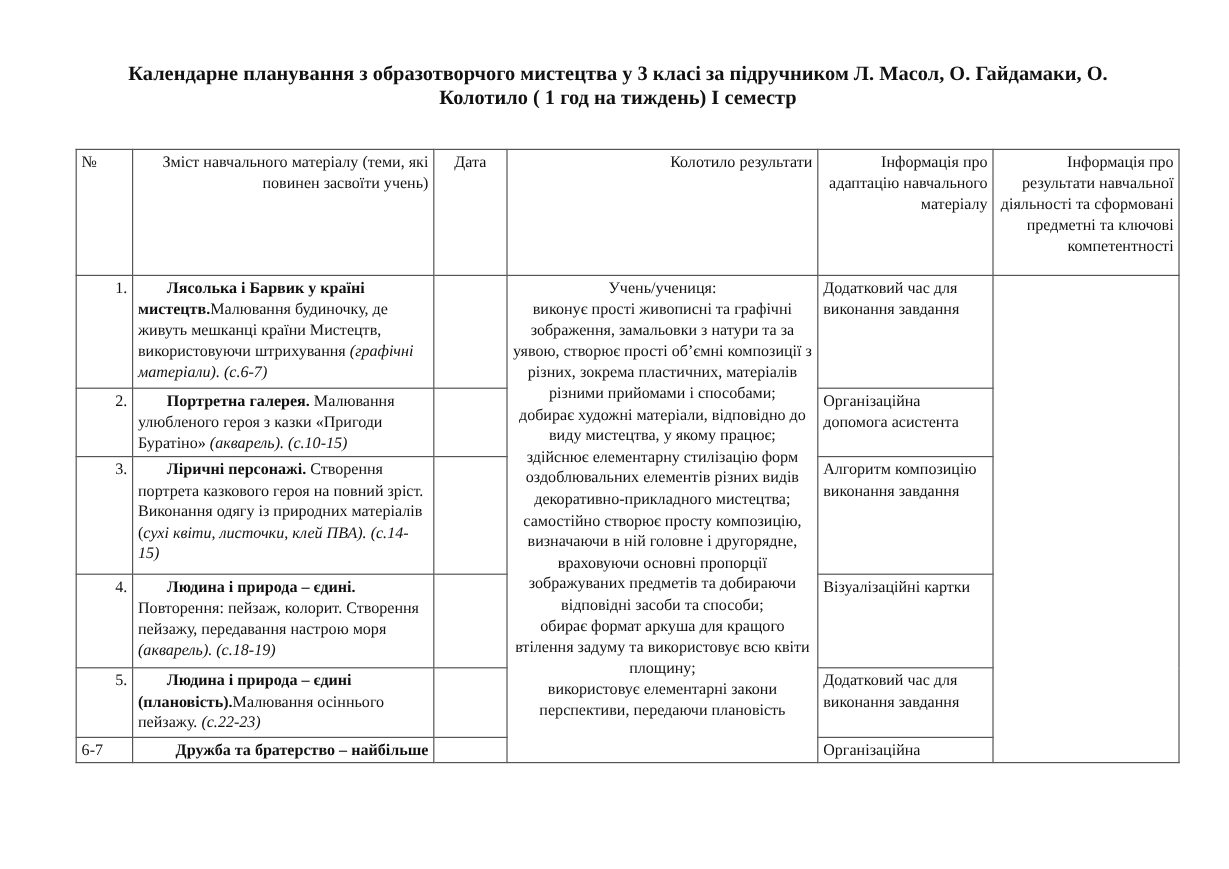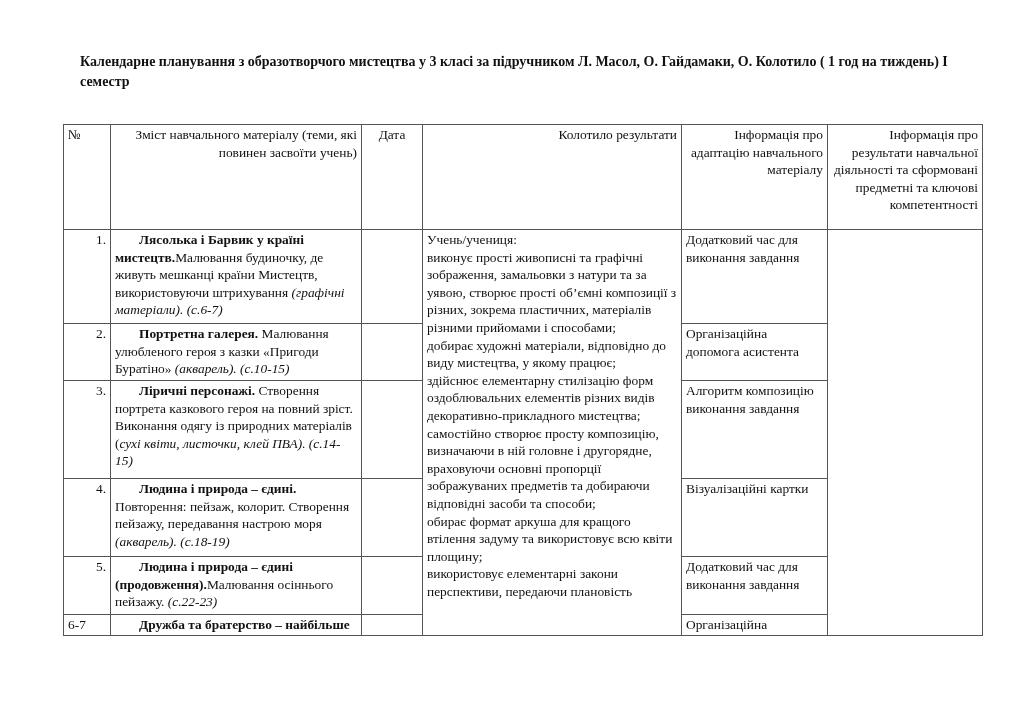--- a/index.html
+++ b/index.html
@@ -3,42 +3,42 @@
 <meta charset="utf-8">
 <style>
   html, body { margin: 0; padding: 0; background: #ffffff; }
   body {
     width: 1024px; height: 724px; position: relative; overflow: hidden;
     font-family: "Liberation Serif", "DejaVu Serif", serif;
     color: #111;
   }
   .title {
     position: absolute; left: 80px; top: 52px; width: 870px;
-    text-align: left; font-weight: bold; font-size: 14px; line-height: 20px;
+    text-align: center; font-weight: bold; font-size: 17px; line-height: 20px;
   }
   table.plan {
     position: absolute; left: 63px; top: 124px;
     border-collapse: collapse; table-layout: fixed;
     width: 919px;
     font-size: 13.4px; line-height: 17.6px;
   }
   table.plan td, table.plan th {
     border: 1.3px solid #555;
     vertical-align: top; padding: 1px 4px; font-weight: normal;
   }
   th.hdr-center { text-align: right; vertical-align: middle; }
   th.hdr-no { text-align: left; }
   th.hdr-date { text-align: center; padding-left: 14px; }
   td.num { text-align: right; padding-right: 6px; }
   td.num.left { text-align: left; padding-left: 4px; }
   .bold { font-weight: bold; margin-left: 24px; }
   .ital { font-style: italic; }
   td.results { padding-left: 4px; }
-  td.results div { white-space: normal; }
-  .trunc { overflow: hidden; }
+  td.results div { white-space: normal; text-align: center; }
+  .trunc { overflow: hidden; text-align: right; }
 </style>
 </head>
 <body>
 
 <div class="title">Календарне планування з образотворчого мистецтва у 3 класі за підручником Л. Масол, О. Гайдамаки, О. Колотило ( 1 год на тиждень) І семестр</div>
 
 <table class="plan">
   <colgroup>
     <col style="width:47px">
     <col style="width:251px">
@@ -87,21 +87,21 @@
       <td>Алгоритм композицію виконання завдання</td>
     </tr>
     <tr style="height:78px">
       <td class="num">4.</td>
       <td><span class="bold">Людина і природа – єдині.</span><span> Повторення: пейзаж, колорит. Створення пейзажу, передавання настрою моря</span><span class="ital"> (акварель). (с.18-19)</span></td>
       <td></td>
       <td>Візуалізаційні картки</td>
     </tr>
     <tr style="height:58px">
       <td class="num">5.</td>
-      <td><span class="bold">Людина і природа – єдині (продовження).</span><span>Малювання осіннього пейзажу.</span><span class="ital"> (с.22-23)</span></td>
+      <td><span class="bold">Людина і природа – єдині (плановість).</span><span>Малювання осіннього пейзажу.</span><span class="ital"> (с.22-23)</span></td>
       <td></td>
       <td>Додатковий час для виконання завдання</td>
     </tr>
     <tr style="height:20px">
       <td class="num left">6-7</td>
       <td class="trunc"><span class="bold">Дружба та братерство – найбільше</span></td>
       <td></td>
       <td>Організаційна</td>
     </tr>
   </tbody>

